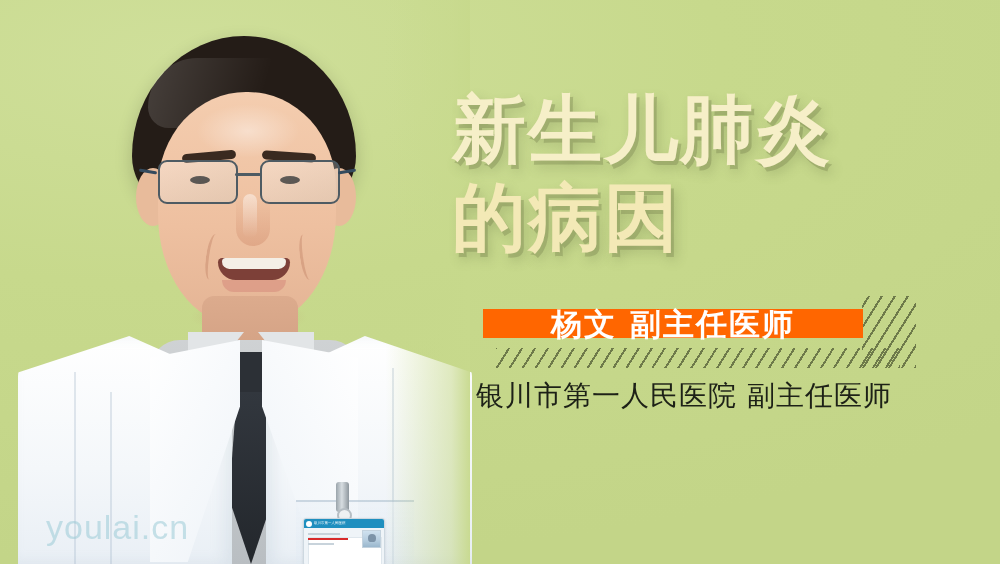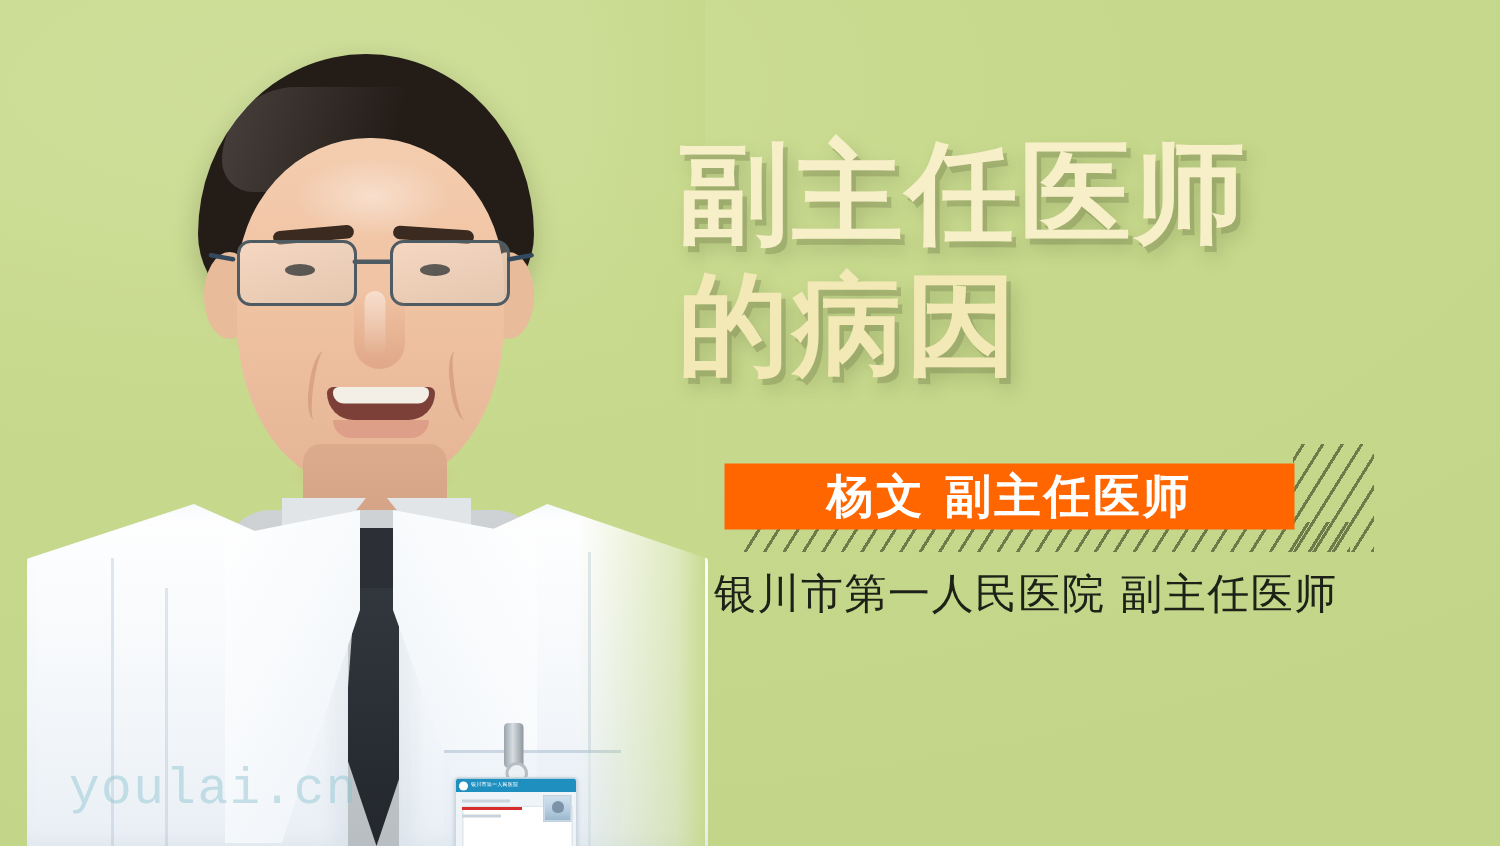--- a/index.html
+++ b/index.html
@@ -384,21 +384,21 @@
     background: linear-gradient(90deg, rgba(199,217,140,0) 82%, rgba(199,217,140,.55) 96%, rgba(199,217,140,.95) 100%);
   }
 
   
   .watermark {
     position: absolute;
     left: 46px; top: 508px;
     font-size: 34px;
     letter-spacing: 1px;
     color: rgba(142,196,208,.48);
-    font-family: Liberation Mono, monospace;
+    font-family: Liberation Sans, sans-serif;
     font-weight: 400;
     user-select: none;
   }
 
   
   .title {
     position: absolute;
     left: 452px;
     width: 520px;
     color: #f6efc8;
@@ -430,24 +430,23 @@
     width: 54px; height: 72px;
     background-image: repeating-linear-gradient(
       -58deg,
       #6e7a4a 0px, #6e7a4a 2px,
       rgba(0,0,0,0) 2px, rgba(0,0,0,0) 11px);
   }
 
   .name-badge {
     position: absolute;
     left: 483px; top: 309px;
-    width: 380px; height: 44px;
+    width: 380px; height: 29px;
     background: #ff6600;
     display: flex;
-    align-items: center;
     justify-content: center;
   }
   .name-badge-text {
     color: #ffffff;
     font-size: 31px;
     font-weight: 700;
     letter-spacing: 2px;
     line-height: 1;
     font-family: "DejaVu Sans", "Liberation Sans", sans-serif;
     white-space: nowrap;
@@ -534,21 +533,21 @@
       <div class="badge-line b1"></div>
       <div class="badge-line b2"></div>
       <div class="badge-line b3"></div>
     </div>
 
     <div class="photo-edge"></div>
   </div>
 
   <div class="watermark">youlai.cn</div>
 
-  <div class="title line1">副主任医师</div>
+  <div class="title line1">新生儿肺炎</div>
   <div class="title line2">的病因</div>
 
   <div class="hatch-side"></div>
   <div class="hatch-band"></div>
 
   <div class="name-badge">
     <span class="name-badge-text">杨文  副主任医师</span>
   </div>
 
   <div class="subtitle">银川市第一人民医院 副主任医师</div>

